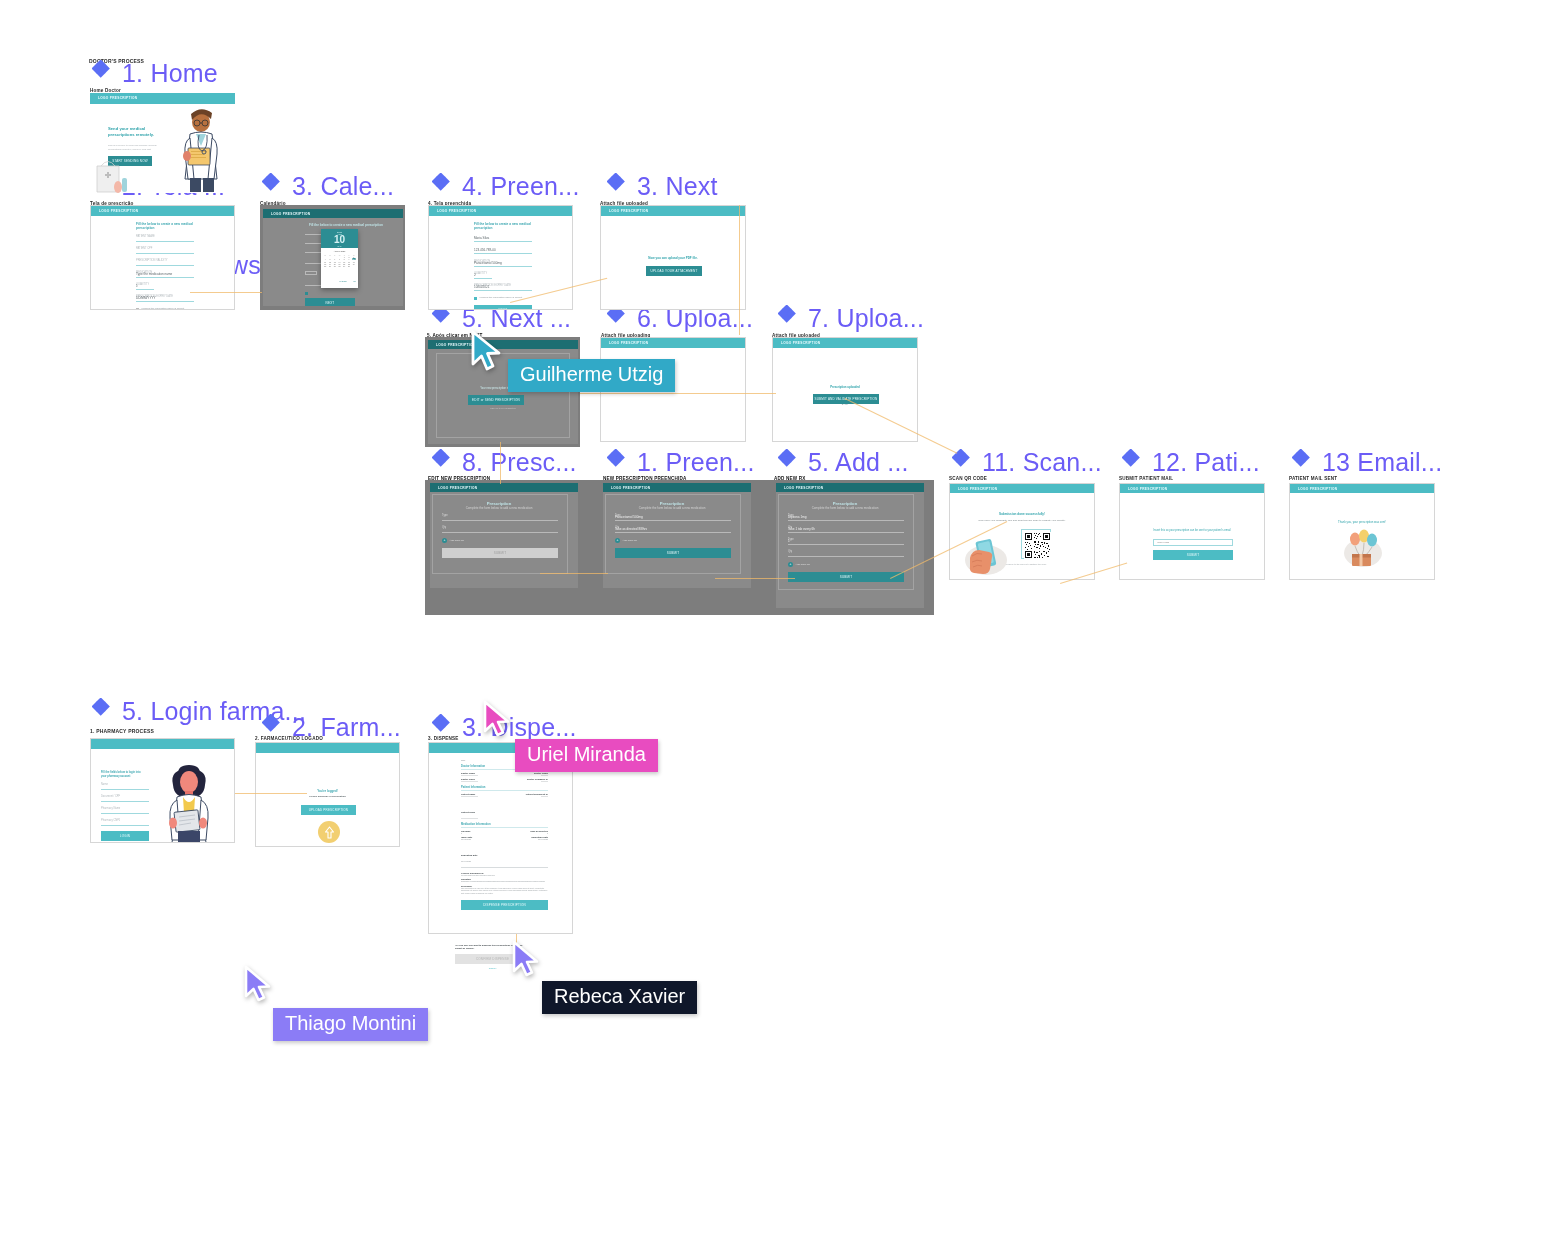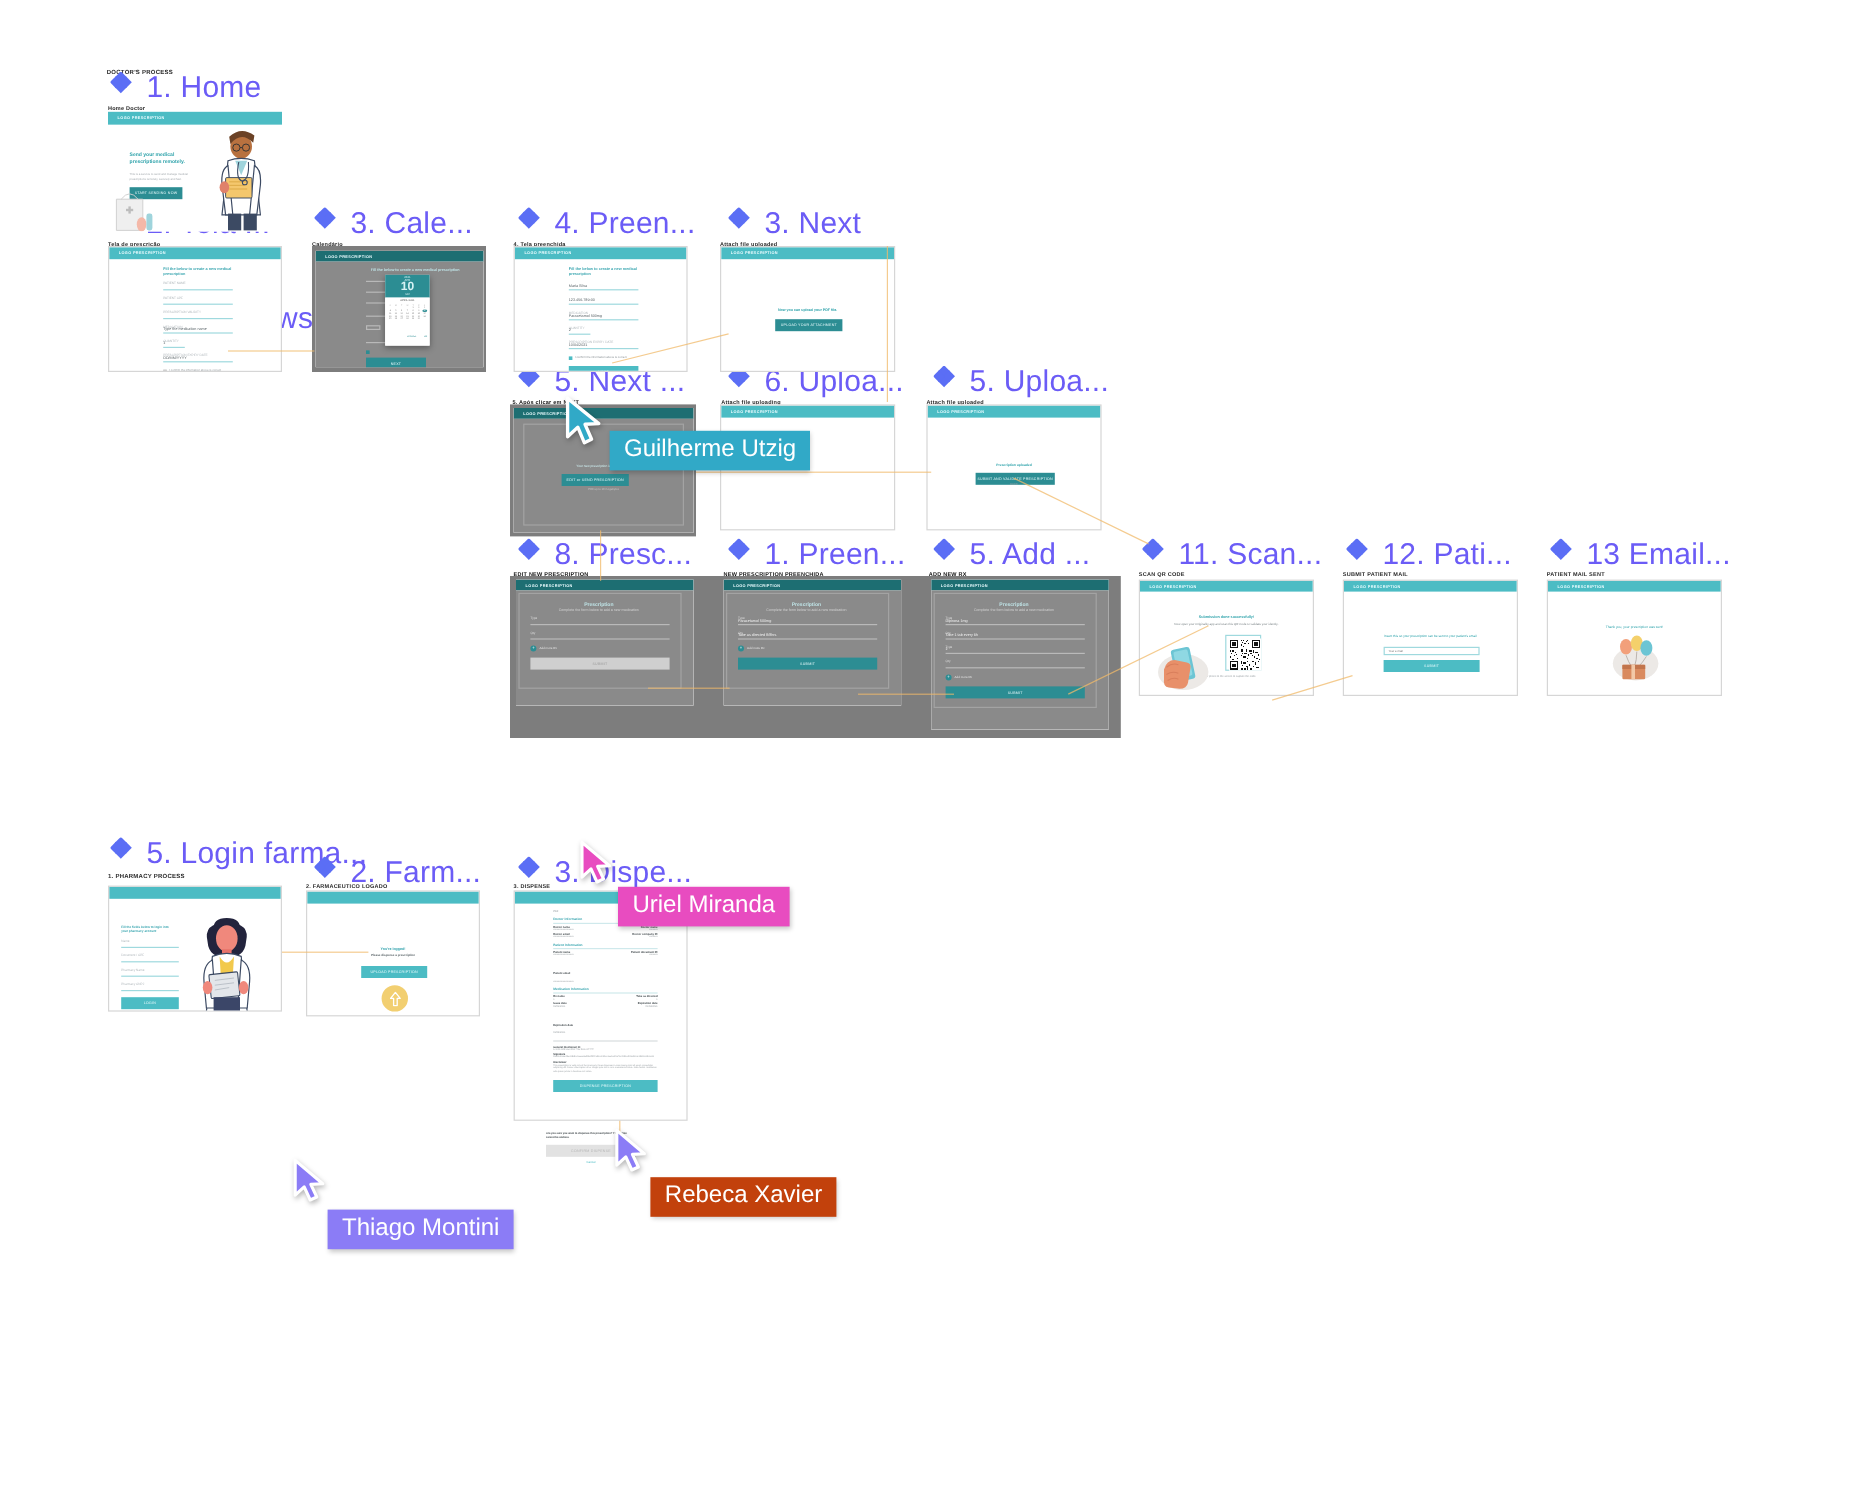--- a/index.html
+++ b/index.html
@@ -252,21 +252,21 @@
     <span class="diamond-icon">
       <svg width="22" height="22" viewBox="0 0 22 22">
           <g fill="#5b6ef5">
         <rect x="5.2" y="0.8" width="7" height="7" transform="rotate(45 8.7 4.3)"></rect>
         <rect x="5.2" y="9.2" width="7" height="7" transform="rotate(45 8.7 12.7)"></rect>
         <rect x="9.4" y="5" width="7" height="7" transform="rotate(45 12.9 8.5)"></rect>
         <rect x="1" y="5" width="7" height="7" transform="rotate(45 4.5 8.5)"></rect>
       </g>
         </svg>
     </span>
-    <span class="sec-text">5. Uploa...</span>
+    <span class="sec-text">7. Uploa...</span>
   </div>
   <div class="frm-cap" style="left:772px; top:333px;">Attach file uploaded</div>
 
   <div class="sec-label" style="left:432px; top:449px;">
     <span class="diamond-icon">
       <svg width="22" height="22" viewBox="0 0 22 22">
           <g fill="#5b6ef5">
         <rect x="5.2" y="0.8" width="7" height="7" transform="rotate(45 8.7 4.3)"></rect>
         <rect x="5.2" y="9.2" width="7" height="7" transform="rotate(45 8.7 12.7)"></rect>
         <rect x="9.4" y="5" width="7" height="7" transform="rotate(45 12.9 8.5)"></rect>
@@ -1007,21 +1007,21 @@
     <svg width="30" height="38" viewBox="0 0 30 38">
       <path d="M3 2 L3 31 L10.5 24 L15.5 35 L21 32.5 L16 22 L26 21.5 Z" fill="#e84cc0" stroke="#ffffff" stroke-width="2.6" stroke-linejoin="round"></path>
     </svg>
     <span class="name" style="left:33px; top:39px; background:#e84cc0;">Uriel Miranda</span>
   </div>
 
   <div class="cursor" style="left:511px; top:940px;">
     <svg width="30" height="38" viewBox="0 0 30 38">
       <path d="M3 2 L3 31 L10.5 24 L15.5 35 L21 32.5 L16 22 L26 21.5 Z" fill="#8b7cf6" stroke="#ffffff" stroke-width="2.6" stroke-linejoin="round"></path>
     </svg>
-    <span class="name" style="left:31px; top:41px; background:#c2410c;">Rebeca Xavier</span>
+    <span class="name" style="left:31px; top:41px; background:#0f172a;">Rebeca Xavier</span>
   </div>
 
   <div class="cursor" style="left:243px; top:965px;">
     <svg width="30" height="38" viewBox="0 0 30 38">
       <path d="M3 2 L3 31 L10.5 24 L15.5 35 L21 32.5 L16 22 L26 21.5 Z" fill="#8b7cf6" stroke="#ffffff" stroke-width="2.6" stroke-linejoin="round"></path>
     </svg>
     <span class="name" style="left:30px; top:43px; background:#8b7cf6;">Thiago Montini</span>
   </div>
 
 </div>

